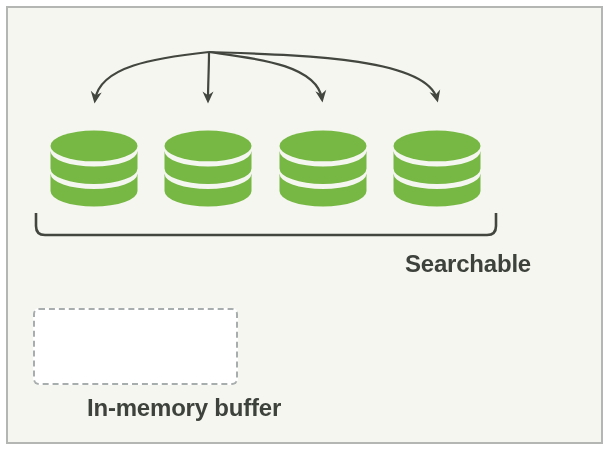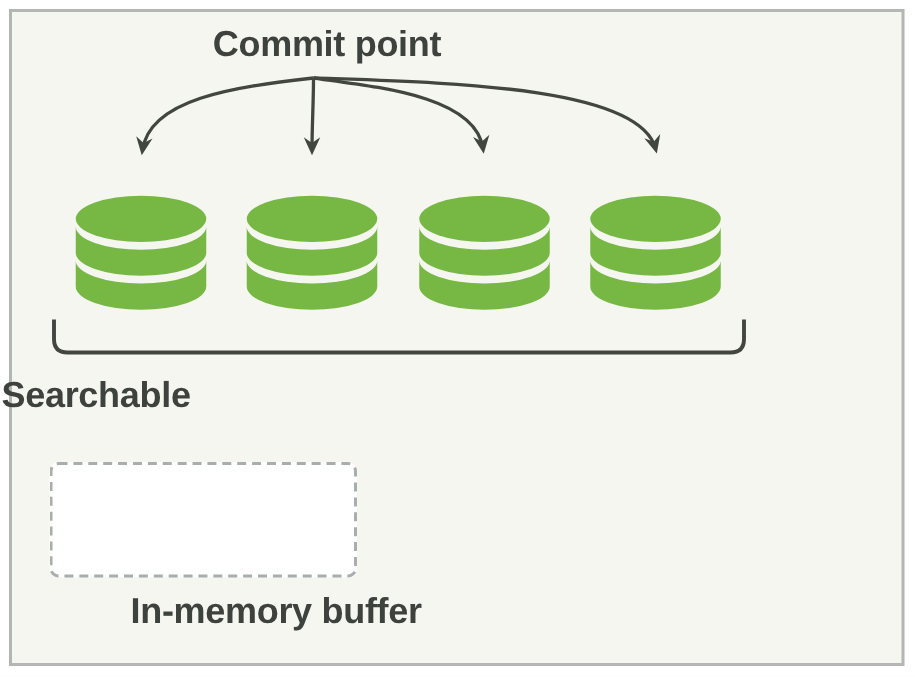--- a/index.html
+++ b/index.html
@@ -20,21 +20,21 @@
   .label{
     position:absolute;
     color:var(--text,#3e423c);
     font-weight:700;
     font-size:24px;
     line-height:1.15;
     white-space:nowrap;
     letter-spacing:-0.2px;
   }
   .commit-label{top:16px;left:0;width:436px;text-align:center;}
-  .searchable-label{top:250px;left:1px;width:530px;text-align:left;}
+  .searchable-label{top:250px;left:1px;width:530px;text-align:right;}
   .buffer-label{top:394px;left:47px;margin-left:40px;}
   .overlay{
     position:absolute;left:0;top:0;width:610px;height:451px;
     pointer-events:none;
   }
   .overlay .arrow{
     fill:none;
     stroke:var(--arrow,#42463f);
     stroke-width:2.2;
   }
@@ -63,21 +63,20 @@
     border:2px dashed var(--dashed-border,#a8adad);
     border-radius:6px;
   }
 </style>
 </head>
 <body>
 
 <div class="page">
   <div class="frame"></div>
 
-  <div class="label commit-label">Commit point</div>
 
   <svg class="overlay" viewBox="0 0 610 451">
     <defs>
       <marker id="arrowhead" viewBox="0 0 14 14" refX="9.5" refY="7" markerWidth="14" markerHeight="14" markerUnits="userSpaceOnUse" orient="auto">
         <path d="M1 1.5 L13 7 L1 12.5 L4.8 7 Z"></path>
       </marker>
     </defs>
     <path class="arrow" d="M209 52 C155 58 100 66 95 100" marker-end="url(#arrowhead)"></path>
     <path class="arrow" d="M209 52 C209 68 208 84 208 100" marker-end="url(#arrowhead)"></path>
     <path class="arrow" d="M209 52 C252 58 317 64 322 99" marker-end="url(#arrowhead)"></path>

